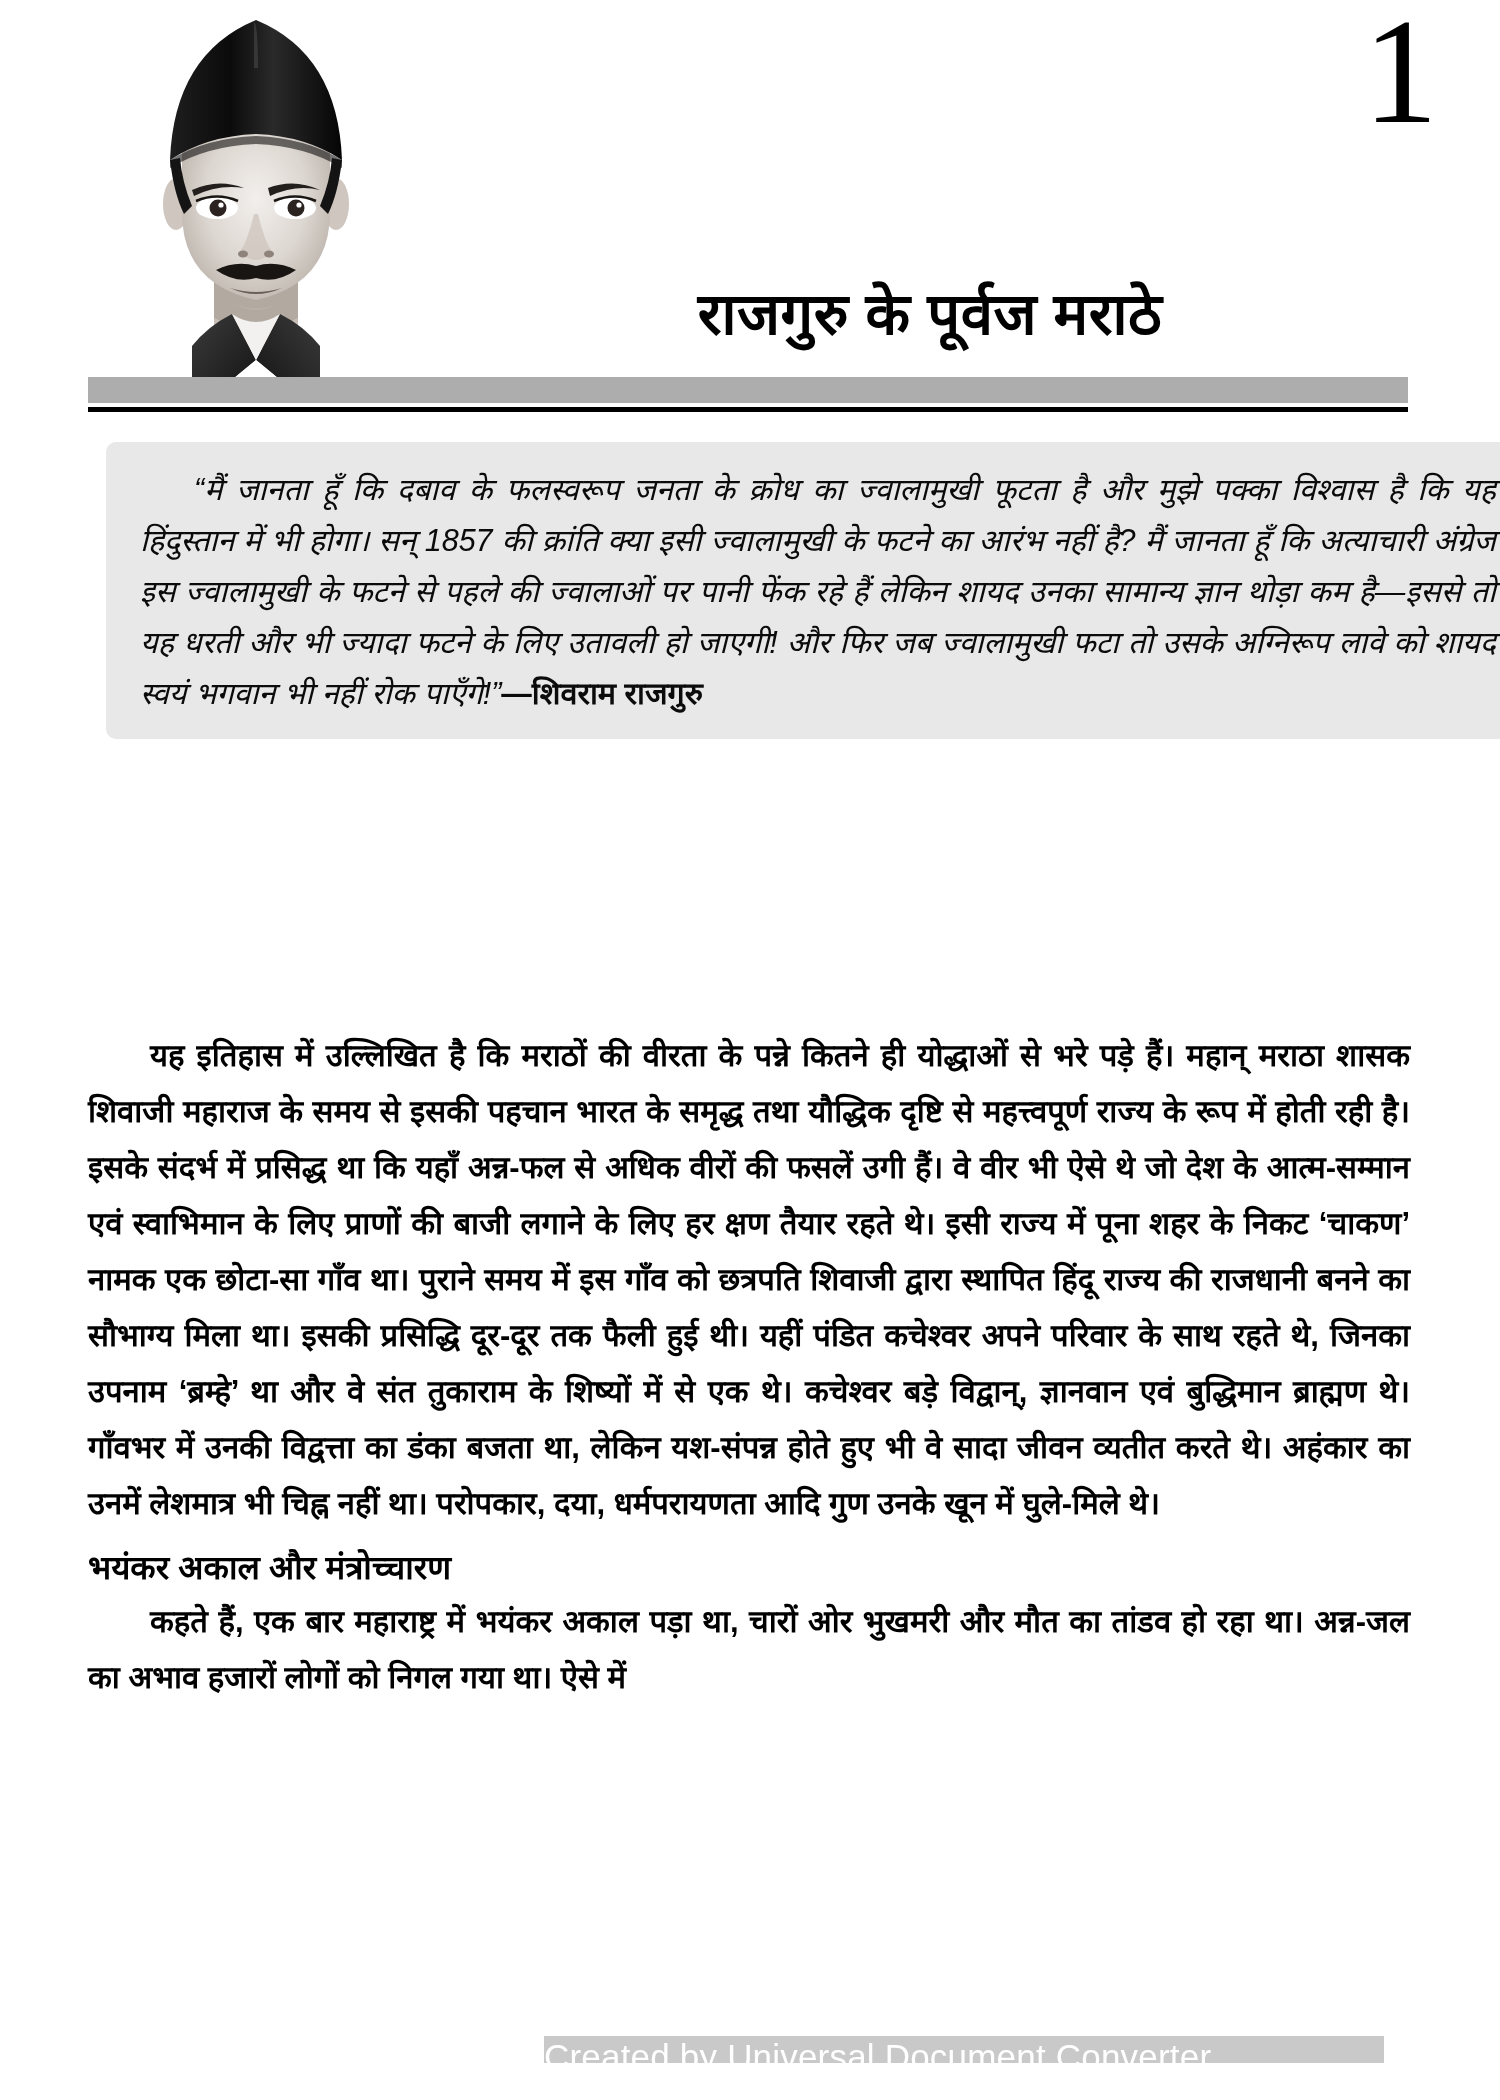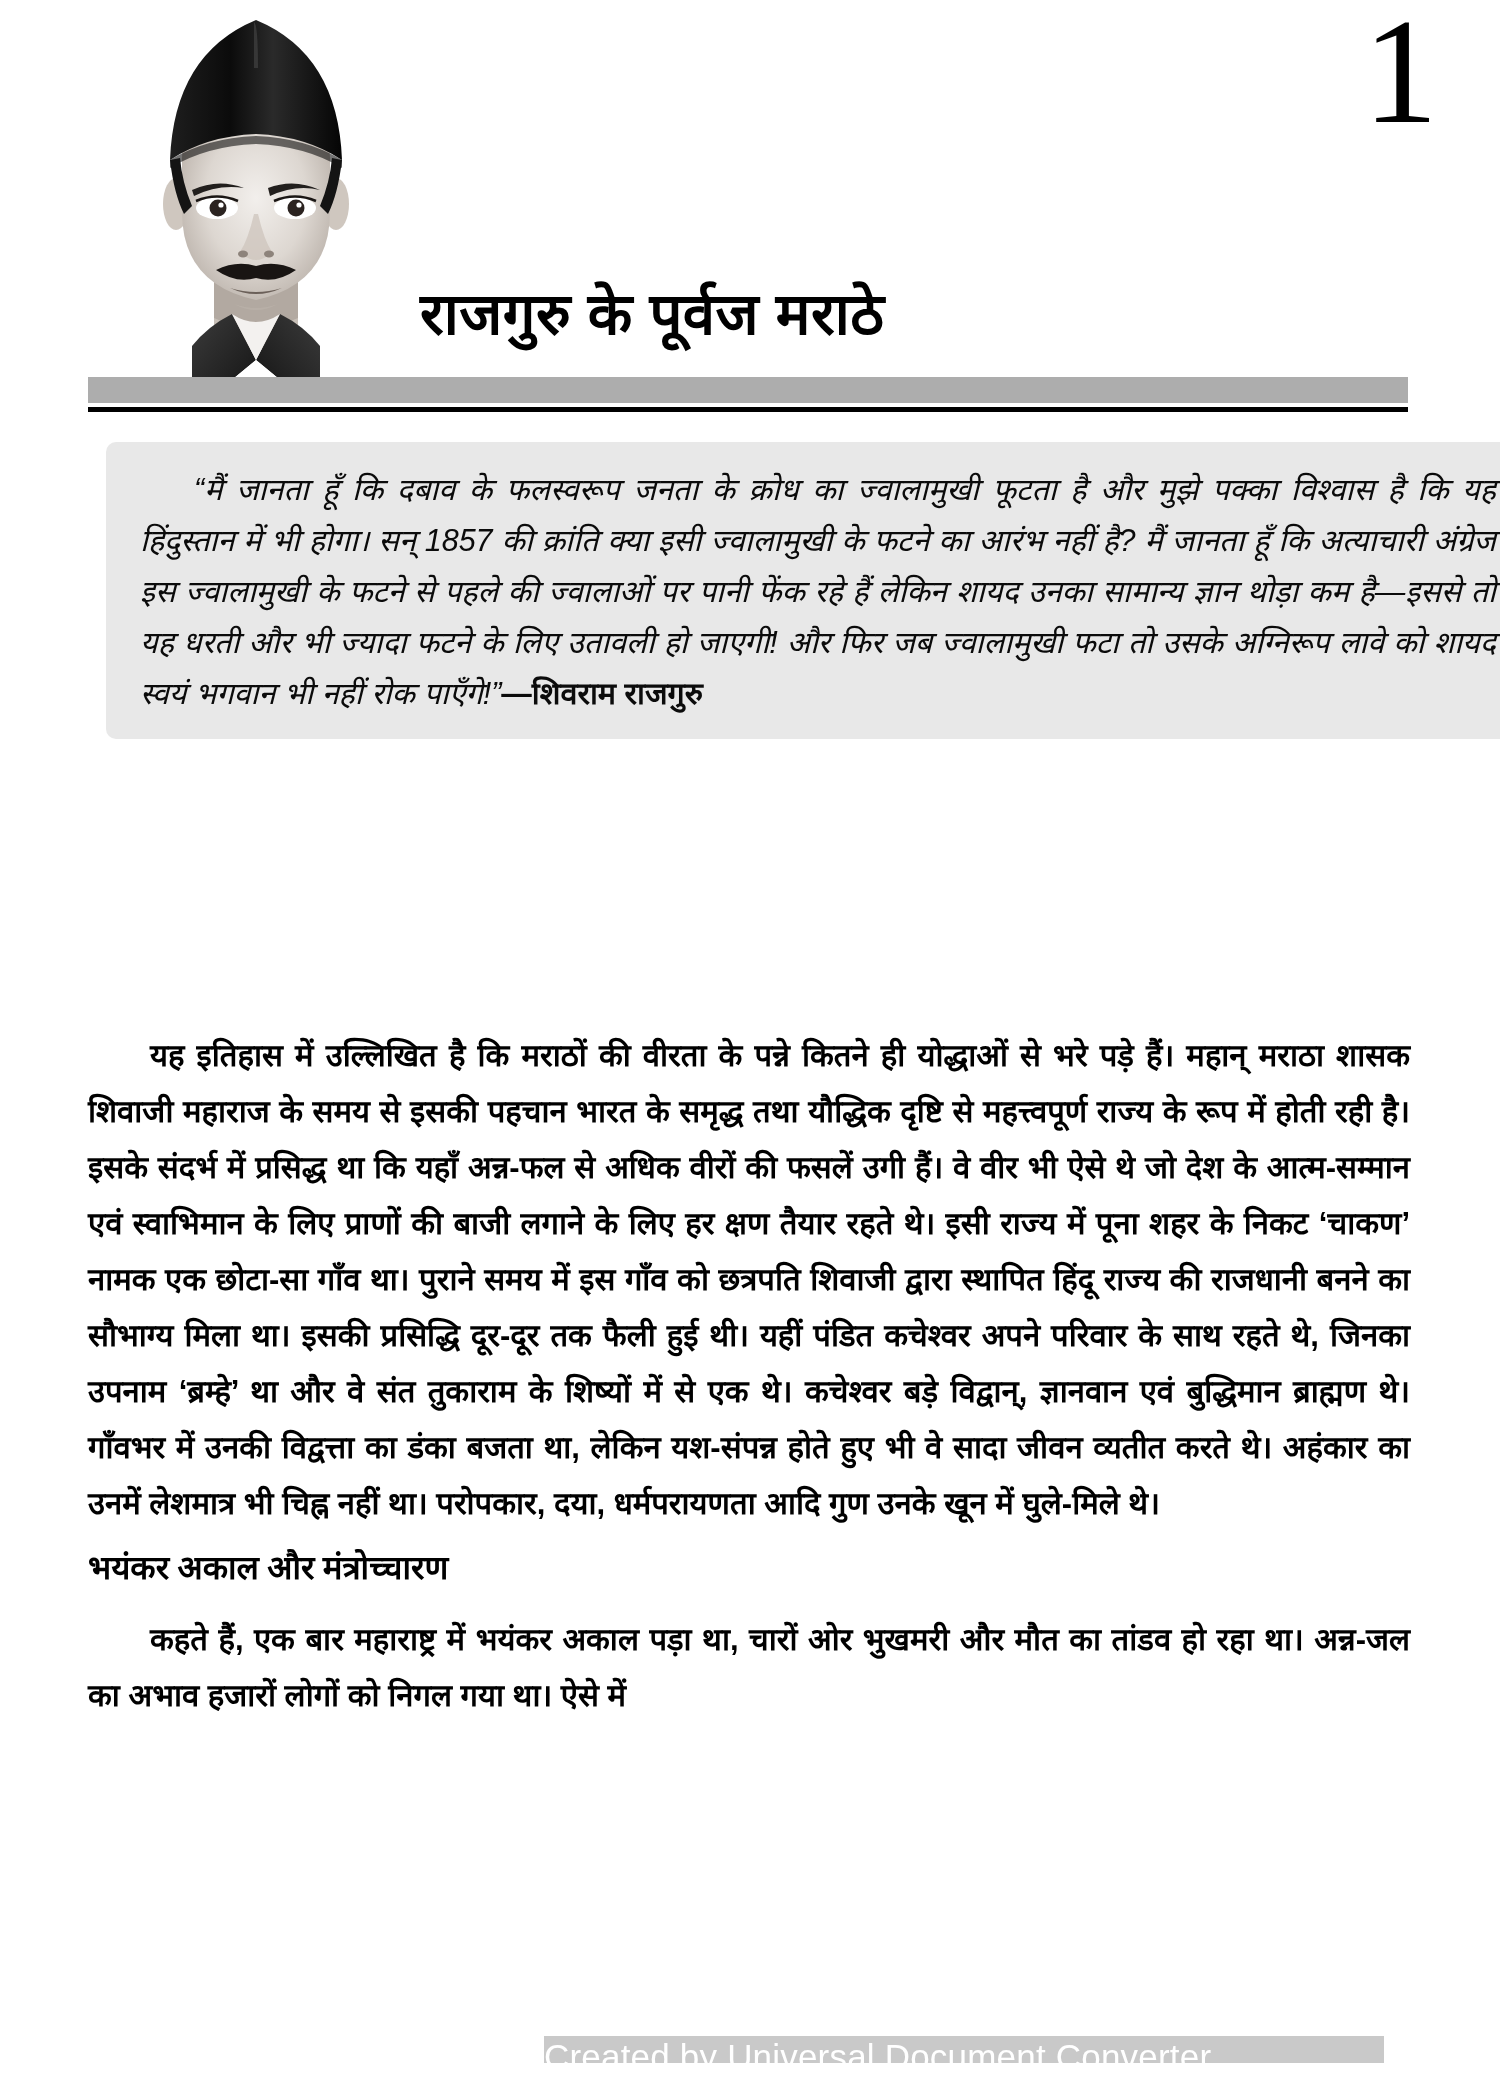--- a/index.html
+++ b/index.html
@@ -40,21 +40,21 @@
     overflow: hidden;
   }
   .portrait-svg { display:block; width:320px; height:385px; }
 
   
   .chapter-title {
     position: absolute;
     left: 420px;
     top: 272px;
     width: 1020px;
-    text-align: left;
+    text-align: center;
     padding-right: 10px;
     font-family: "Liberation Sans", "DejaVu Sans", sans-serif;
     font-size: 58px;
     font-weight: 700;
     color: #000;
     letter-spacing: 0.5px;
     white-space: nowrap;
   }
 
   
@@ -115,25 +115,25 @@
     font-size: 31px;
     line-height: 56px;
     color: #000;
     text-align: justify;
     text-align-last: left;
     text-indent: 62px;
     margin: 0 0 6px 0;
     font-weight: bold;
   }
   .sub-heading {
-    font-family: Liberation Serif, serif;
+    font-family: Liberation Sans, sans-serif;
     font-size: 33px;
     font-weight: 700;
     color: #000;
-    margin: 10px 0 18px 0;
+    margin: 10px 0 0 0;
     text-indent: 0;
     line-height: 52px;
   }
 
   
   .watermark {
     position: absolute;
     left: 544px;
     top: 2036px;
     width: 840px;

